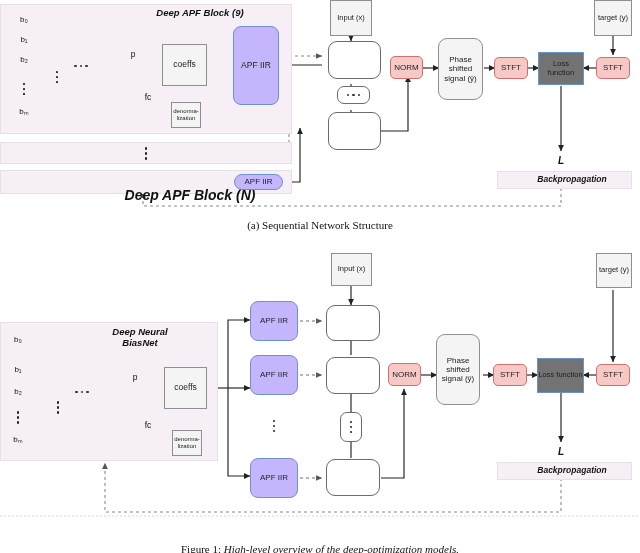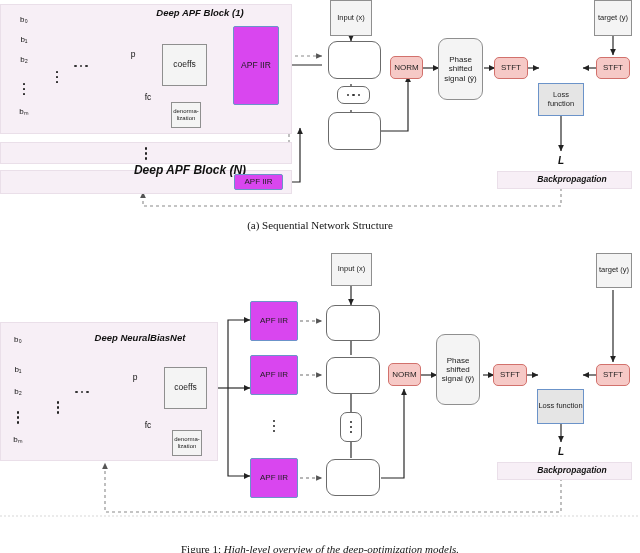--- a/index.html
+++ b/index.html
@@ -8,22 +8,22 @@
   .fig{position:absolute;left:0;top:0;width:640px;height:553px;}
   svg.layer{position:absolute;left:0;top:0;width:640px;height:553px;overflow:visible;}
   .node{position:absolute;box-sizing:border-box;display:flex;align-items:center;
         justify-content:center;text-align:center;line-height:1.15;}
   
   .panel{background:#f7eff6;border:1px solid #eadfe9;padding-left:15px;}
   
   .gbox{background:#f4f4f4;border:1px solid #8f8f8f;color:#222;}
   .gbox-r{background:#f4f4f4;border:1px solid #8f8f8f;border-radius:9px;color:#222;}
   .plot{background:#ffffff;border:1.6px solid #6b6b6b;border-radius:9px;}
-  .blue{background:#d946ef;border:1.3px solid #6b93c9;border-radius:2px;color:#1d1d1d;}
-  .blue-sq{background:#e5e5e5;border:1.3px solid #6b93c9;color:#1d1d1d;margin-top:31px;}
+  .blue{background:#c4b5fd;border:1.3px solid #6b93c9;border-radius:8px;color:#1d1d1d;}
+  .blue-sq{background:#737373;border:1.3px solid #6b93c9;color:#1d1d1d;}
   .red{background:#f6c9c6;border:1.3px solid #d2716c;border-radius:5px;color:#1d1d1d;}
   .dots-box{background:#ffffff;border:1.4px solid #6b6b6b;border-radius:7px;}
   .cap{position:absolute;width:640px;text-align:center;
        font-family:"Liberation Serif",serif;color:#111;}
   .ftitle{position:absolute;width:640px;text-align:center;
        font-family:"Liberation Serif",serif;color:#111;}
   .ftitle i{font-style:italic;}
   .ital{font-style:italic;font-weight:bold;}
   .vdots{display:flex;flex-direction:column;justify-content:center;align-items:center;}
   .vdots i{display:block;width:2.4px;height:2.4px;border-radius:50%;background:#222;margin:1.3px 0;}
@@ -193,30 +193,30 @@
     <g>
       <path d="M0,516 L640,516" stroke="#bdbdbd" stroke-width="0.6" stroke-dasharray="2,2"></path>
     </g>
   </svg>
 
   <div class="node panel" style="left:0;top:4px;width:292px;height:130px;"></div>
   <div class="node panel" style="left:0;top:142px;width:292px;height:22px;"></div>
   <div class="node panel" style="left:0;top:170px;width:292px;height:24px;"></div>
 
   <div class="node" style="left:120px;top:6px;width:160px;height:14px;font-size:9.5px;">
-      <span class="ital">Deep APF Block (1)</span>
+      <span class="ital">Deep APF Block (9)</span>
     </div>
 
   <div class="node vdots" style="left:140px;top:146px;width:12px;height:15px;">
       <i></i>
       <i></i>
       <i></i>
     </div>
 
-  <div class="node" style="left:110px;top:163px;width:160px;height:15px;font-size:12px;">
+  <div class="node" style="left:110px;top:188px;width:160px;height:15px;font-size:14px;">
       <span class="ital">Deep APF Block (N)</span>
     </div>
 
   <div class="node vdots" style="left:18px;top:82px;width:12px;height:14px;">
       <i></i>
       <i></i>
       <i></i>
     </div>
   <div class="node vdots" style="left:51px;top:70px;width:12px;height:14px;">
       <i></i>
@@ -273,21 +273,21 @@
   <div class="node" style="left:550px;top:154px;width:22px;height:14px;font-size:10px;font-weight:bold;font-style:italic;">L</div>
 
   <div class="node panel" style="left:497px;top:171px;width:135px;height:18px;font-size:8.5px;">
     <span class="ital">Backpropagation</span>
   </div>
 
   <div class="cap" style="left:0;top:219px;font-size:11px;">(a) Sequential Network Structure</div>
 
   <div class="node panel" style="left:0;top:322px;width:218px;height:139px;"></div>
 
-  <div class="node" style="left:70px;top:325px;width:140px;height:26px;font-size:9.5px;flex-direction:row;">
+  <div class="node" style="left:70px;top:325px;width:140px;height:26px;font-size:9.5px;flex-direction:column;">
     <span class="ital">Deep Neural</span>
     <span class="ital">BiasNet</span>
   </div>
 
   <div class="node vdots" style="left:12px;top:410px;width:12px;height:15px;">
       <i></i>
       <i></i>
       <i></i>
     </div>
   <div class="node vdots" style="left:52px;top:400px;width:12px;height:15px;">

